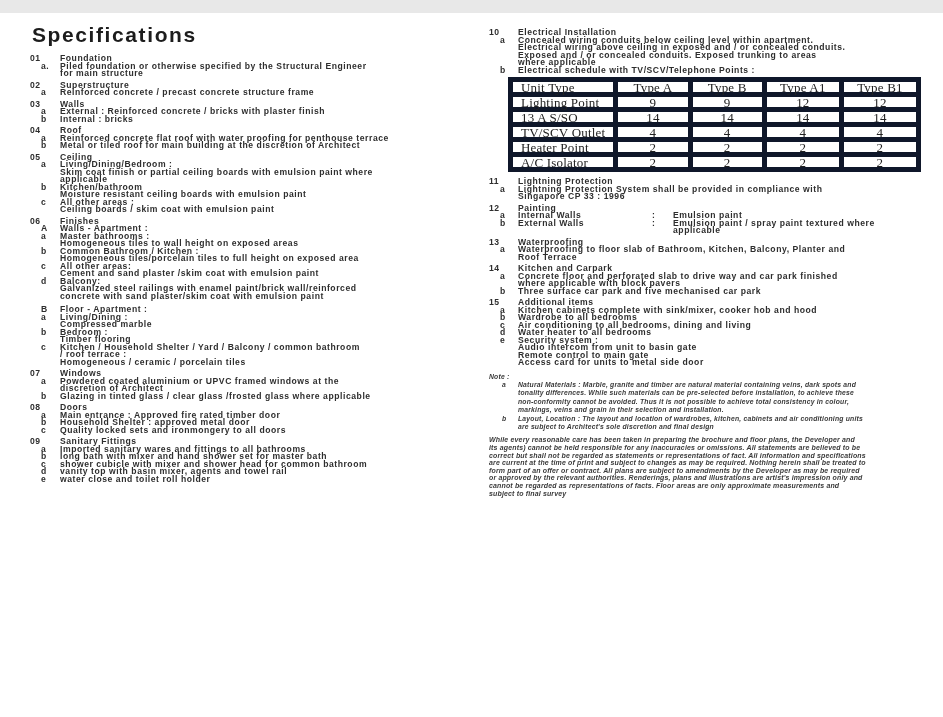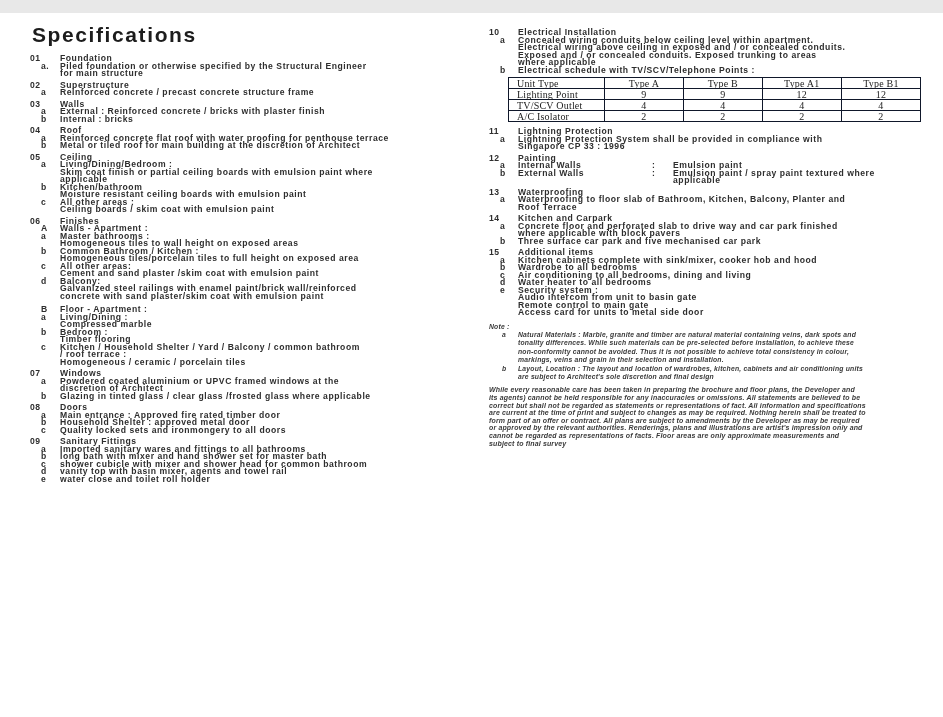--- a/index.html
+++ b/index.html
@@ -27,21 +27,21 @@
   #right-col .item-label { flex-basis:29px; }
   .item-body { flex:1 1 auto; min-width:0; }
   .gap-before { margin-top:6px; }
   .tab0 { display:inline-block; width:134px; }
   .tab1 { display:inline-block; width:21px; }
   .elec-table {
     border-collapse:collapse; margin:3px 0 6px 19px;
     font-family:"Liberation Serif", serif; font-weight:normal; letter-spacing:0.2px;
   }
   .elec-table th, .elec-table td {
-    border:1px solid #0f172a; font-size:10px; line-height:9px;
+    border:5px solid #0f172a; font-size:13px; line-height:9px;
     padding:0 8px; height:10px; font-weight:normal; color:#222;
   }
   .elec-table th { text-align:center; }
   .elec-table th:first-child, .elec-table td:first-child { width:80px; text-align:left; }
   .elec-table th:not(:first-child), .elec-table td:not(:first-child) { width:64px; text-align:center; }
   .note-block {
     margin-top:6px; font-style:italic; font-size:6.8px; font-weight:bold;
     line-height:8.4px; letter-spacing:0.2px; color:#3a3a3a;
   }
   .note-block .item-label { flex-basis:31px; padding-left:13px; }
@@ -327,25 +327,39 @@
           </thead>
           <tbody>
             <tr>
               <td>Lighting Point</td>
               <td>9</td>
               <td>9</td>
               <td>12</td>
               <td>12</td>
             </tr>
             <tr>
+              <td>13 A S/SO</td>
+              <td>14</td>
+              <td>14</td>
+              <td>14</td>
+              <td>14</td>
+            </tr>
+            <tr>
               <td>TV/SCV Outlet</td>
               <td>4</td>
               <td>4</td>
               <td>4</td>
               <td>4</td>
+            </tr>
+            <tr>
+              <td>Heater Point</td>
+              <td>2</td>
+              <td>2</td>
+              <td>2</td>
+              <td>2</td>
             </tr>
             <tr>
               <td>A/C Isolator</td>
               <td>2</td>
               <td>2</td>
               <td>2</td>
               <td>2</td>
             </tr>
           </tbody>
         </table>

